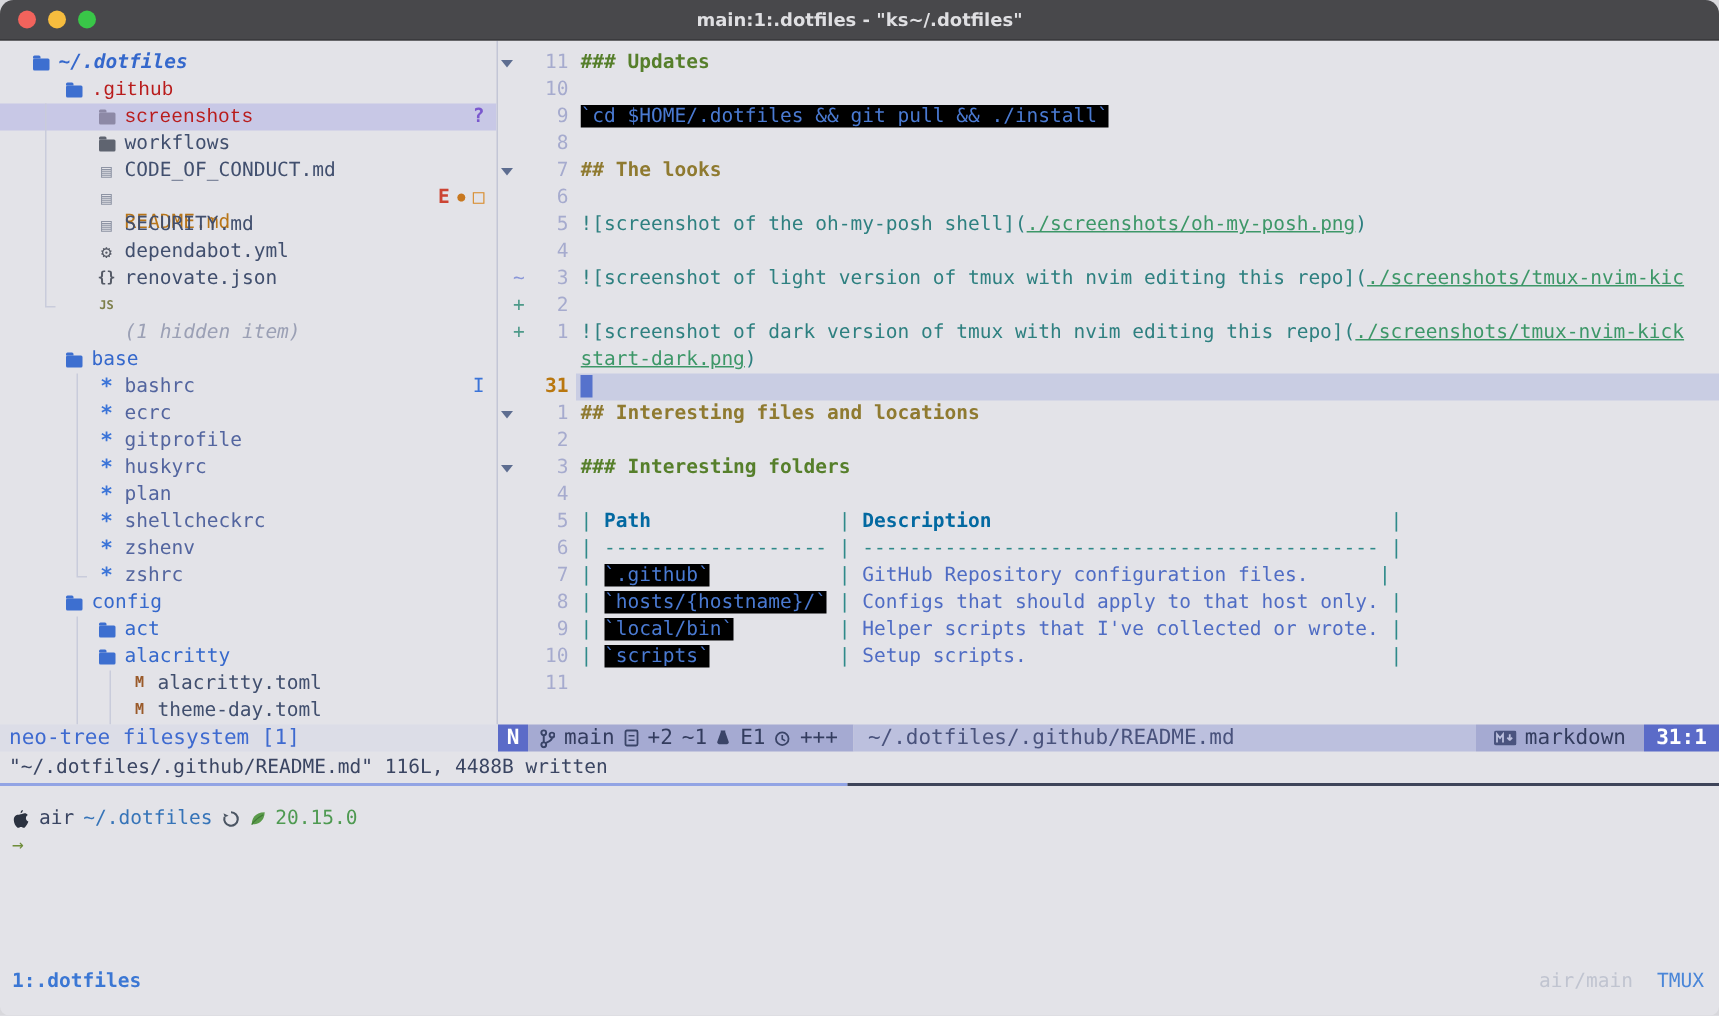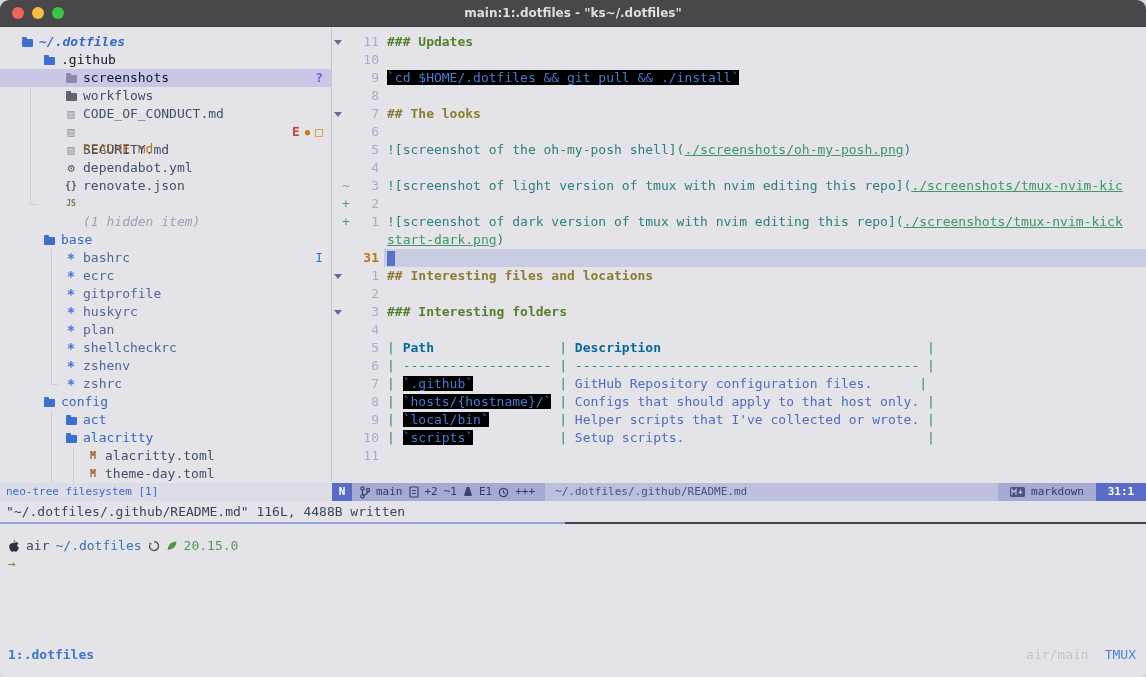--- a/index.html
+++ b/index.html
@@ -31,21 +31,21 @@
   .folder { position:relative; width:11px; height:8px; border-radius:1px; margin-top:1px; display:inline-block; }
   .folder::before { content:""; position:absolute; top:-2px; left:0; width:5px; height:2px;
                     border-radius:1px 1px 0 0; background:inherit; }
   .c-blue{ background:#3d6fd0; } .c-muted{ background:#8d89a6; } .c-dark{ background:#5f6470; }
   .ic-md{ color:#8e94a4; font-size:12px; } .ic-gear{ color:#555a66; font-size:12px; }
   .ic-brace{ color:#555a66; font-size:10px; font-weight:bold; }
   .ic-js{ color:#7d7f4a; font-size:8px; font-weight:bold; }
   .ic-toml{ color:#9a5a2a; font-size:10px; font-weight:bold; }
   .ic-star{ color:#3b74d8; font-size:14px; font-weight:bold; }
   .lb-root{ color:#3568cc; font-weight:bold; font-style:italic; }
-  .lb-dir-purple{ color:#0f172a; } .lb-dir-blue{ color:#3568cc; }
+  .lb-dir-purple{ color:#b91c1c;font-family:Liberation Mono, monospace; } .lb-dir-blue{ color:#3568cc; }
   .lb-file{ color:#414f6e; } .lb-file-orange{ color:#b87518;margin-top:34px; }
   .lb-dotfile{ color:#53659f; } .lb-hidden{ color:#9ba0b5; font-style:italic; }
   .row-end { margin-left:auto; display:flex; align-items:center; gap:5px; }
   .badge-q { color:#7a58ce; font-weight:bold; } .badge-i { color:#3b74d8; }
   .mark-e { color:#cc4433; font-weight:bold; } .mark-dot { color:#c87820; font-size:9px; }
   .mark-sq { color:#d88a28; }
   .guide { position:absolute; background:#c9ccdb; }
 
   
   .eline { height:18px; line-height:18px; display:flex; font-size:13px; white-space:pre; }
@@ -58,21 +58,21 @@
   .gut-num.cur { color:#b9770f; font-weight:bold; }
   .etext { flex:1; overflow:hidden; }
   .etext.curline { background:#c9cde3; margin-left:-3px; padding-left:3px; }
   .cursor-block { display:inline-block; width:8px; height:15px; background:#5672cc; vertical-align:middle; }
   .sg-h2{ color:#8f7a30; font-weight:bold;margin-top:48px; } .sg-h3{ color:#567f2b; font-weight:bold; }
   .sg-alt{ color:#2e8080; } .sg-link{ color:#3d9768; text-decoration:underline; }
   .sg-code{ color:#4a7ad2; background:#000000; }
   .sg-punct{ color:#2f8a8a; } .sg-th{ color:#0369a1; font-weight:bold; } .sg-cell{ color:#4f6cc4;margin-top:28px; }
 
   
-  .status-row { display:flex; height:18px; font-size:11px; }
+  .status-row { display:flex; height:18px; font-size:14px; }
   .neotree-status { width:332px; background:#dcdde7; color:#3e6ad0; line-height:18px; padding-left:6px; }
   .statusline { flex:1; display:flex; align-items:stretch; line-height:18px; }
   .sl-mode { width:20px; background:#5b6bc8; color:#fff; font-weight:bold; text-align:center; }
   .sl-left { background:#a5aad2; color:#333c5e; display:flex; align-items:center; gap:6px; padding:0 10px 0 8px; }
   .sl-mid { flex:1; background:#bcc0de; color:#49527c; display:flex; align-items:center; padding-left:10px; }
   .sl-ft { background:#a5aad2; color:#333c5e; display:flex; align-items:center; gap:6px; padding:0 12px; }
   .sl-pos { width:50px; background:#5b6bc8; color:#fff; font-weight:bold; display:flex;
             align-items:center; justify-content:center; }
   .sl-icon { display:inline-flex; align-items:center; }
 

